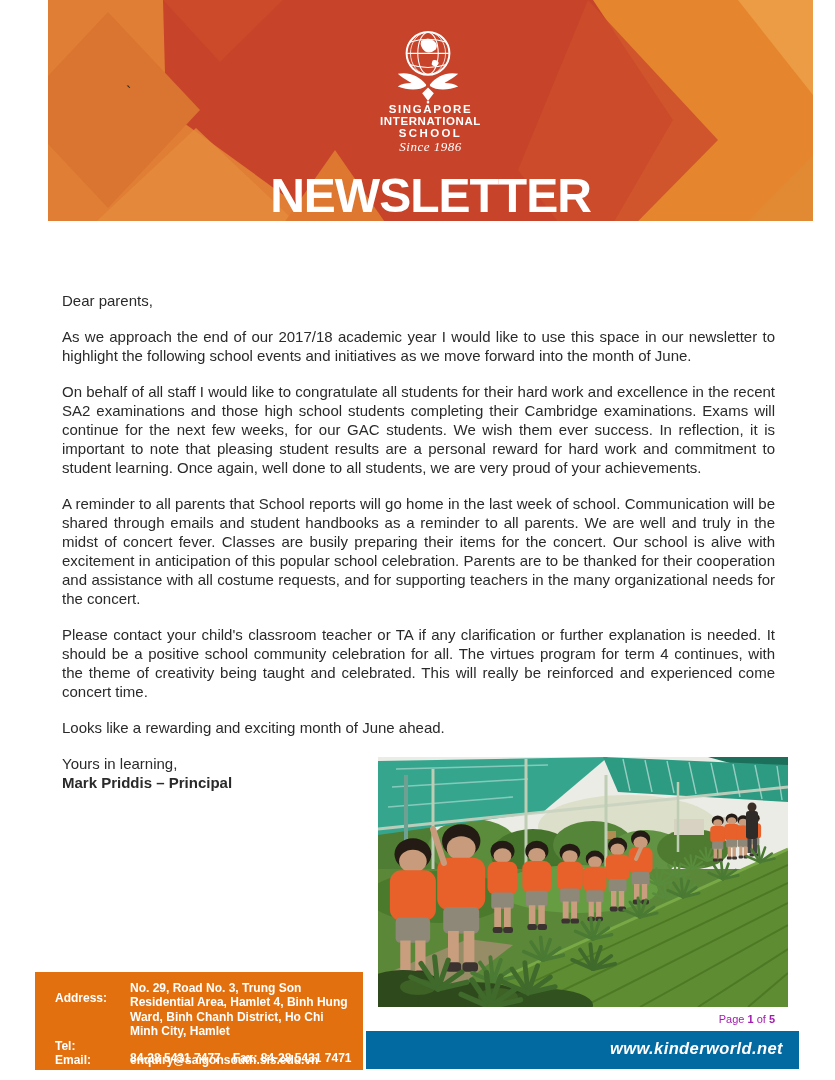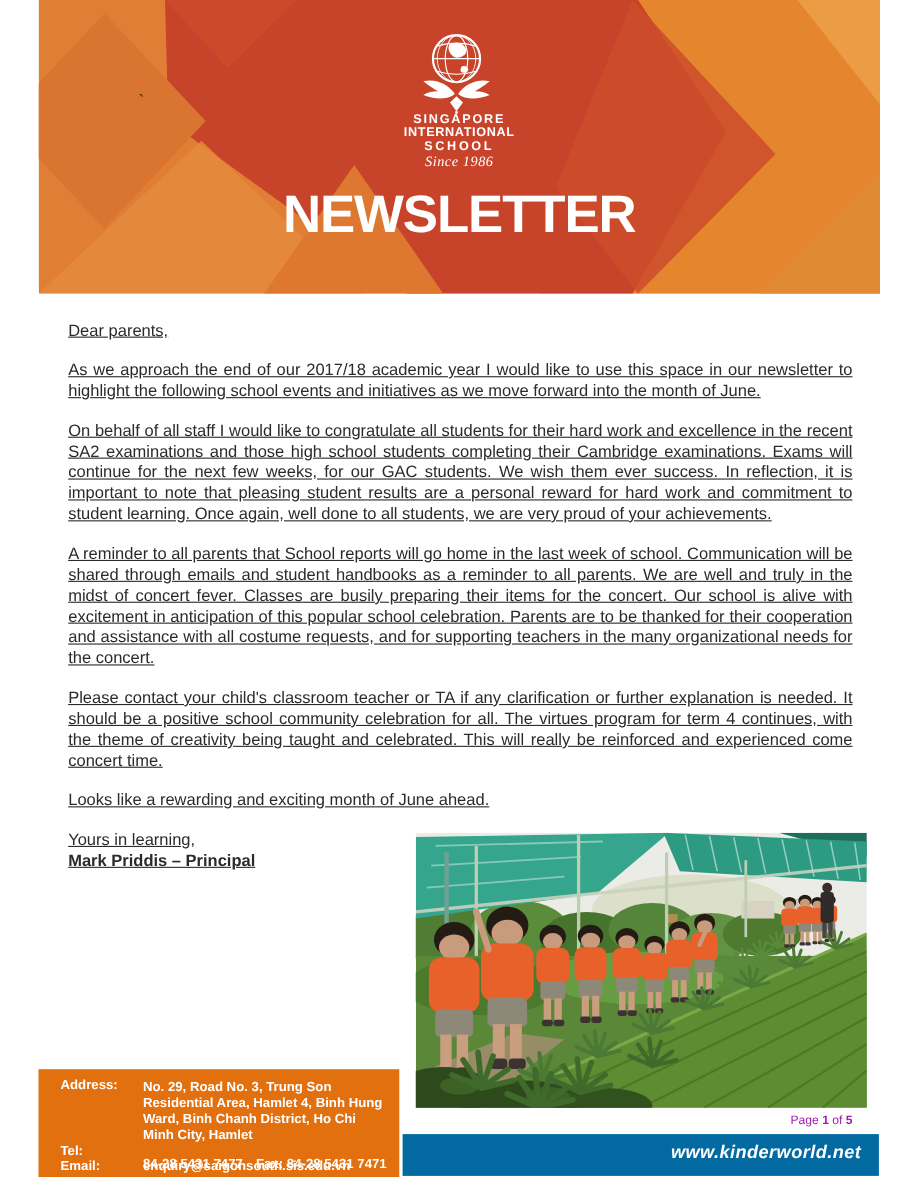--- a/index.html
+++ b/index.html
@@ -1,54 +1,54 @@
 <!DOCTYPE html>
 <html><head>
 <meta charset="utf-8">
 <style>
   html,body{margin:0;padding:0;background:#fff;}
   .page{position:relative;width:835px;height:1080px;background:#ffffff;overflow:hidden;
         font-family:"Liberation Sans", sans-serif;color:#262626;}
 
   
-  .banner{position:absolute;left:35px;top:0;width:765px;height:267px;overflow:hidden;}
+  .banner{position:absolute;left:48px;top:0;width:765px;height:221px;overflow:hidden;}
   .banner-bg{position:absolute;left:0;top:0;width:765px;height:267px;display:block;}
   .logo-art{position:absolute;left:330px;top:30px;width:100px;height:74px;}
   .logo-line{position:absolute;left:0;width:100%;text-align:center;color:#fff;font-weight:bold;}
   .logo-l1{top:103px;font-size:11.5px;letter-spacing:1.6px;}
   .logo-l2{top:115px;font-size:11.5px;letter-spacing:0.6px;}
   .logo-l3{top:127px;font-size:11.5px;letter-spacing:2.4px;}
   .logo-tag{top:139px;font-size:13px;font-weight:normal;font-style:italic;
             font-family:"Liberation Serif", serif;letter-spacing:.5px;}
   .banner-title{position:absolute;left:0;top:166px;width:100%;text-align:center;color:#fff;
                 font-size:48px;line-height:59px;font-weight:bold;letter-spacing:-1px;}
   .stray{position:absolute;left:126px;top:84px;font-size:16px;color:#3c2a16;z-index:3;}
 
   
   .letter{position:absolute;left:62px;top:291px;width:713px;font-size:15px;line-height:19px;
-          text-align:justify;color:#2a2a2a;text-decoration:underline;}
+          text-align:justify;color:#2a2a2a;}
   .letter p{margin:0 0 17px 0;}
   .letter p.tight{margin:0;}
   .sig{font-weight:bold;}
 
   
   .photo{position:absolute;left:378px;top:757px;width:410px;height:250px;}
   .photo svg{display:block;width:410px;height:250px;}
 
   
   .page-indicator{position:absolute;top:1013px;right:60px;font-size:11px;color:#a21caf;}
   .page-indicator b{font-weight:bold;}
   .website-bar{position:absolute;left:366px;top:1031px;width:433px;height:38px;background:#0369a1;}
   .website-url{position:absolute;left:244px;top:8px;color:#fff;font-weight:bold;font-style:italic;
                font-size:16.5px;letter-spacing:.4px;}
   .contact-box{position:absolute;left:35px;top:972px;width:328px;height:98px;background:#E2700E;
                color:#fff;font-style:normal;font-size:12px;font-weight:bold;line-height:14.6px;}
   .c-label{position:absolute;left:20px;}
   .c-val{position:absolute;left:95px;width:228px;}
-  .lab-address{top:7px;text-align:center;}
+  .lab-address{top:19px;text-align:center;}
   .val-address{top:8.5px;}
   .lab-tel{top:66.5px;}
   .val-tel{top:66.5px;margin-top:12px;}
   .fax{margin-left:12px;}
   .lab-email{top:80.5px;}
   .val-email{top:80.5px;}
 </style>
 </head>
 <body>
 

